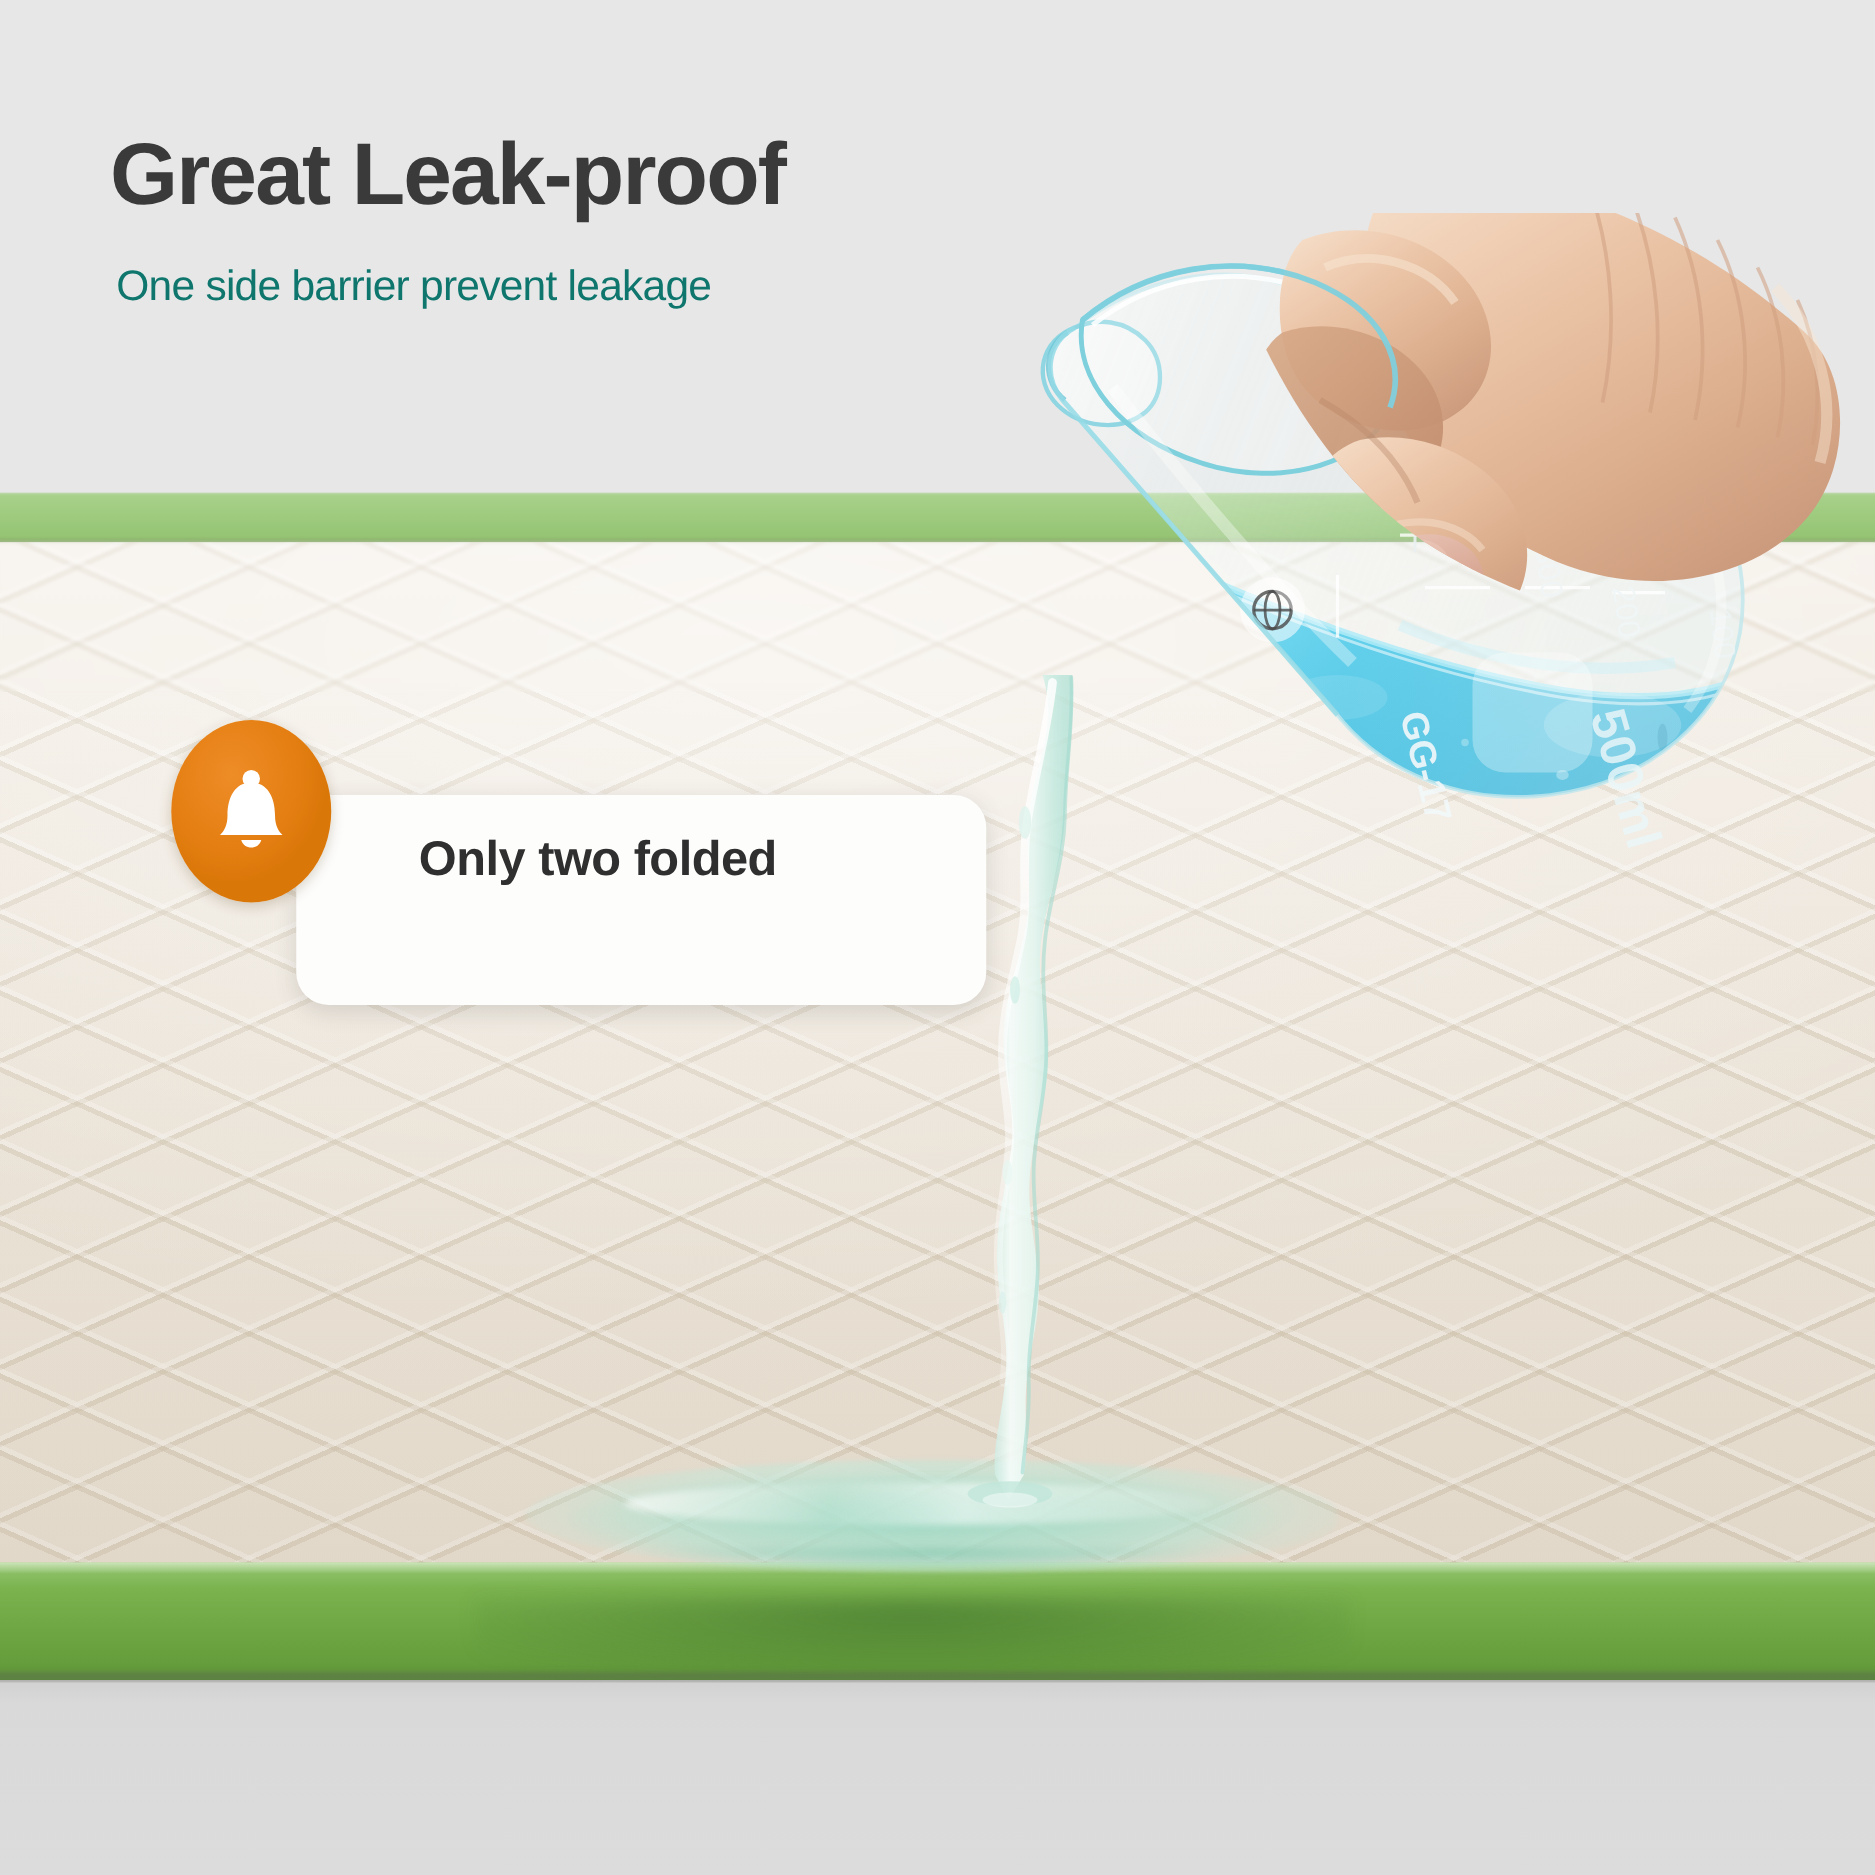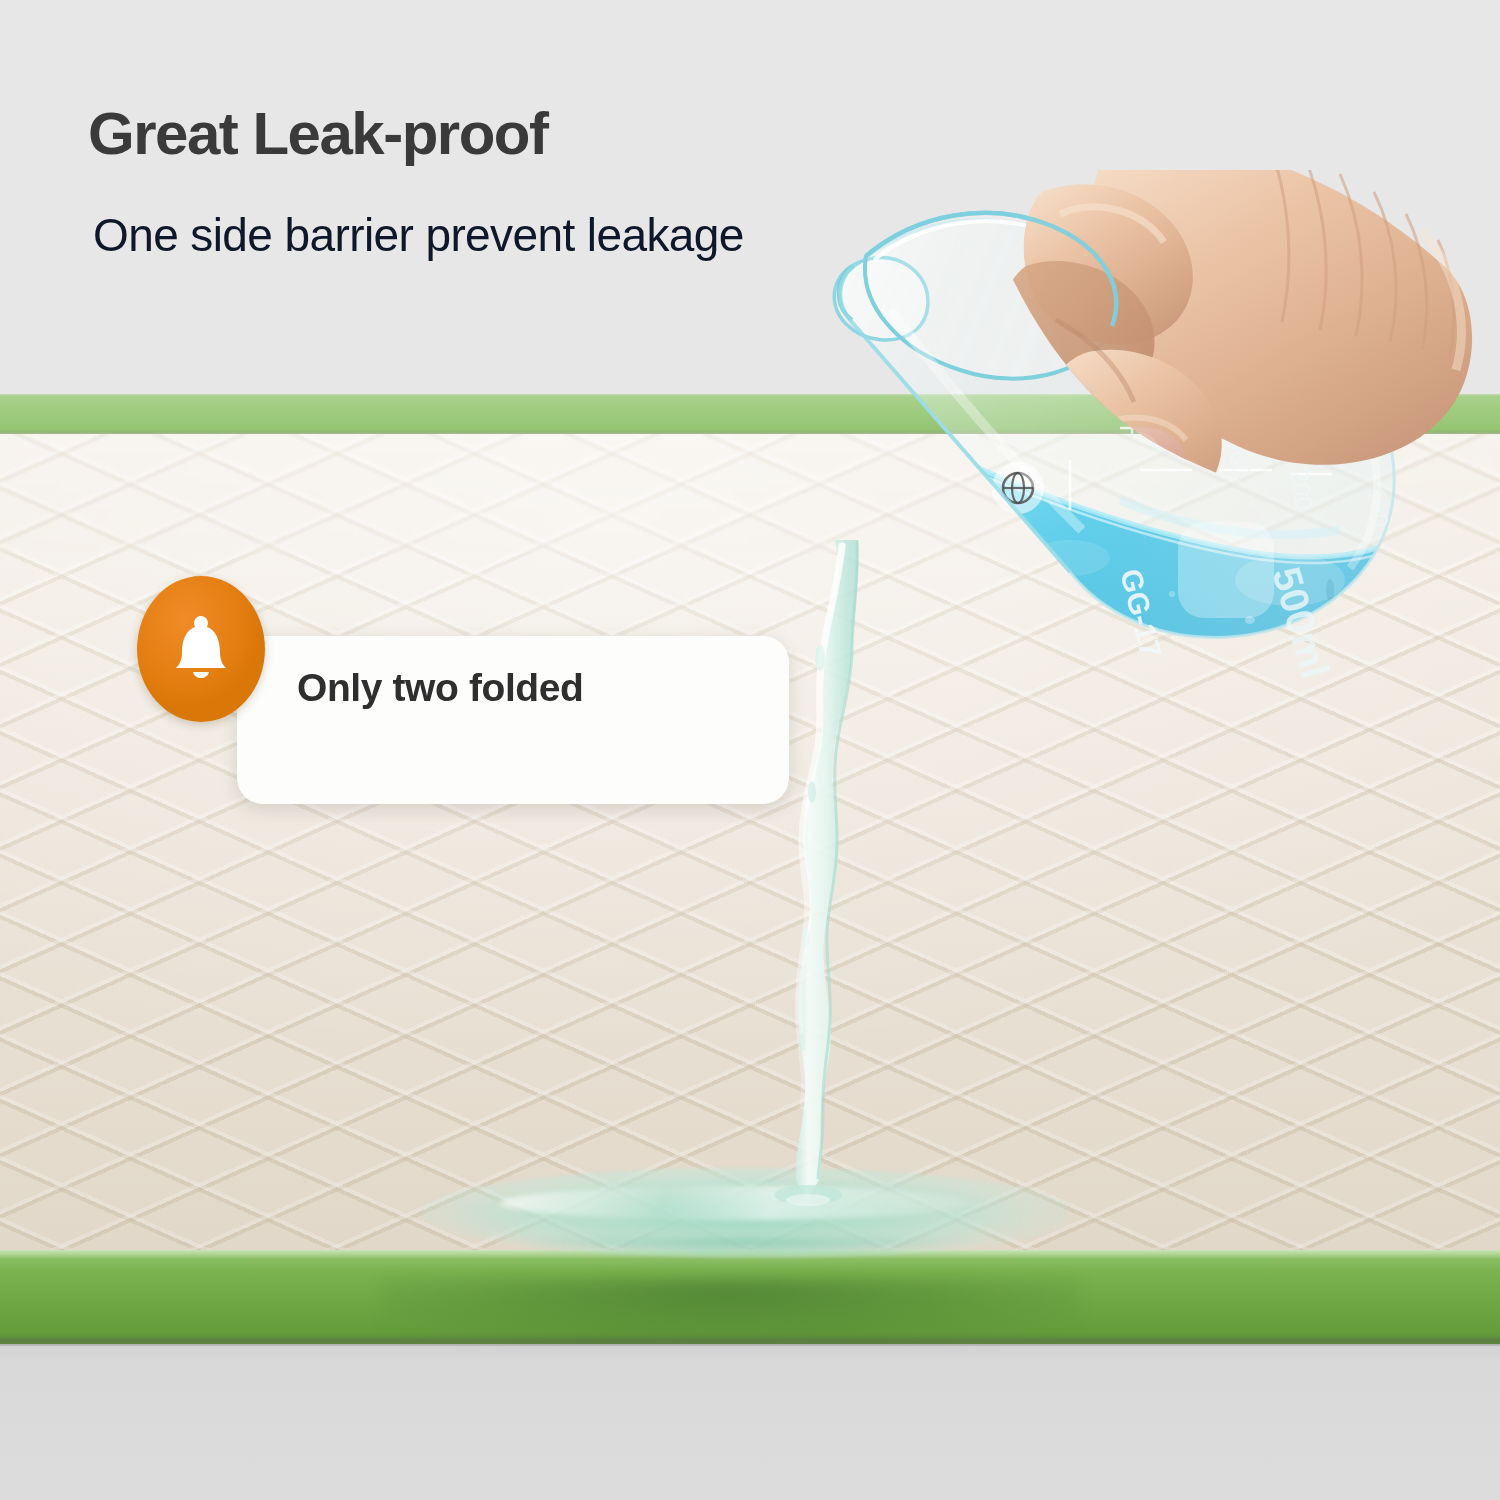--- a/index.html
+++ b/index.html
@@ -13,28 +13,28 @@
   
   #stage{ position:absolute; inset:0; width:1500px; height:1500px; }
 
   
   .header-band{
     position:absolute; left:0; top:0; width:1500px; height:396px;
     background:#e7e7e7;
   }
   .headline{
     position:absolute; left:88px; top:104px;
-    font-size:60px; font-weight:bold; color:#3a3a3a;
+    font-size:70px; font-weight:bold; color:#3a3a3a;
     letter-spacing:-1.5px; line-height:1;
     white-space:nowrap;
     text-align:right;
   }
   .subhead{
     position:absolute; left:93px; top:212px;
-    font-size:46px; font-weight:normal; color:#0f172a;
+    font-size:34px; font-weight:normal; color:#0f766e;
     letter-spacing:-0.6px; line-height:1;
     white-space:nowrap;
   }
 
   
   .floor{
     position:absolute; left:0; top:1340px; width:1500px; height:160px;
     background:linear-gradient(180deg,#cfcfcf 0%,#d9d9d9 14%,#dcdcdc 100%);
   }
 
@@ -170,21 +170,21 @@
   .callout-card{
     position:absolute; left:100px; top:60px; width:552px; height:168px;
     background:#fdfdfc; border-radius:26px;
     box-shadow:0 5px 18px rgba(70,70,60,.16);
   }
   .callout-text{
     position:absolute; left:160px; top:88px; width:480px;
     font-size:39px; font-weight:bold; color:#2f2f2f;
     line-height:1.22; letter-spacing:-0.4px;
   }
-  .callout-text span{ display:block; }
+  .callout-text span{ display:block;margin-left:38px; }
   .badge{
     position:absolute; left:0; top:0; width:128px; height:146px;
     border-radius:50%;
     background:radial-gradient(60% 60% at 38% 30%, #ee8c26, #e47e12 70%, #da7709 100%);
     box-shadow:0 3px 10px rgba(80,55,10,.22);
     display:flex; align-items:center; justify-content:center;
   }
   .badge svg{ display:block; }
 </style>
 </head>

